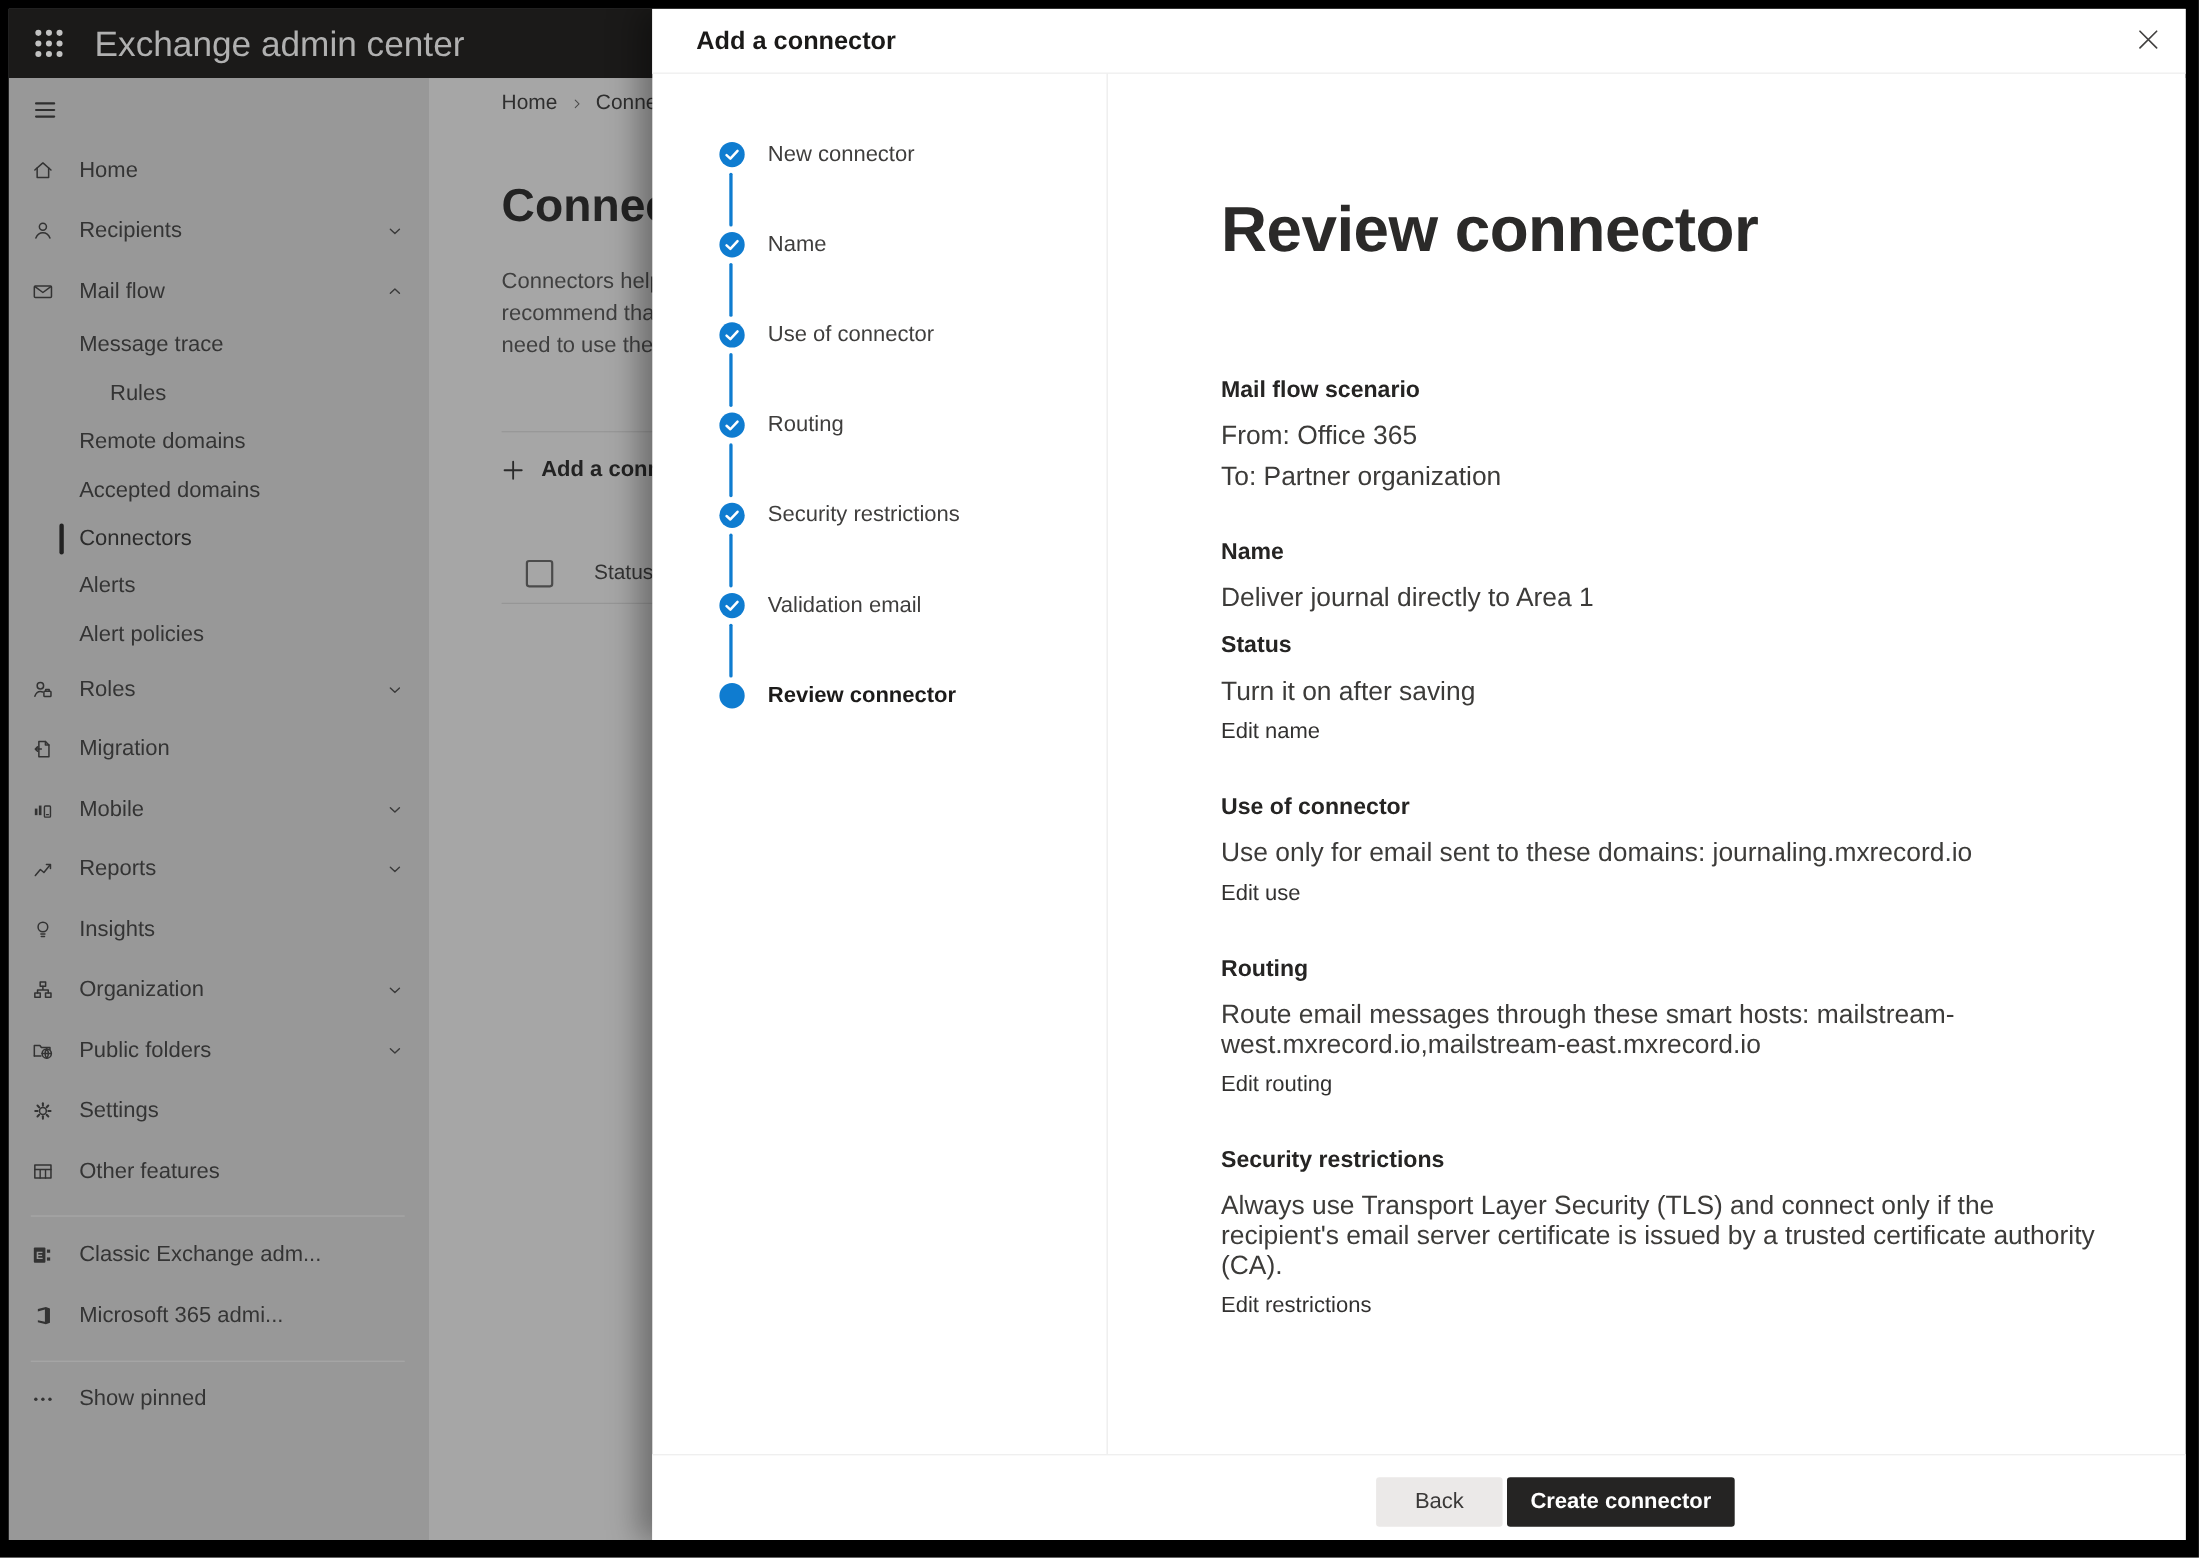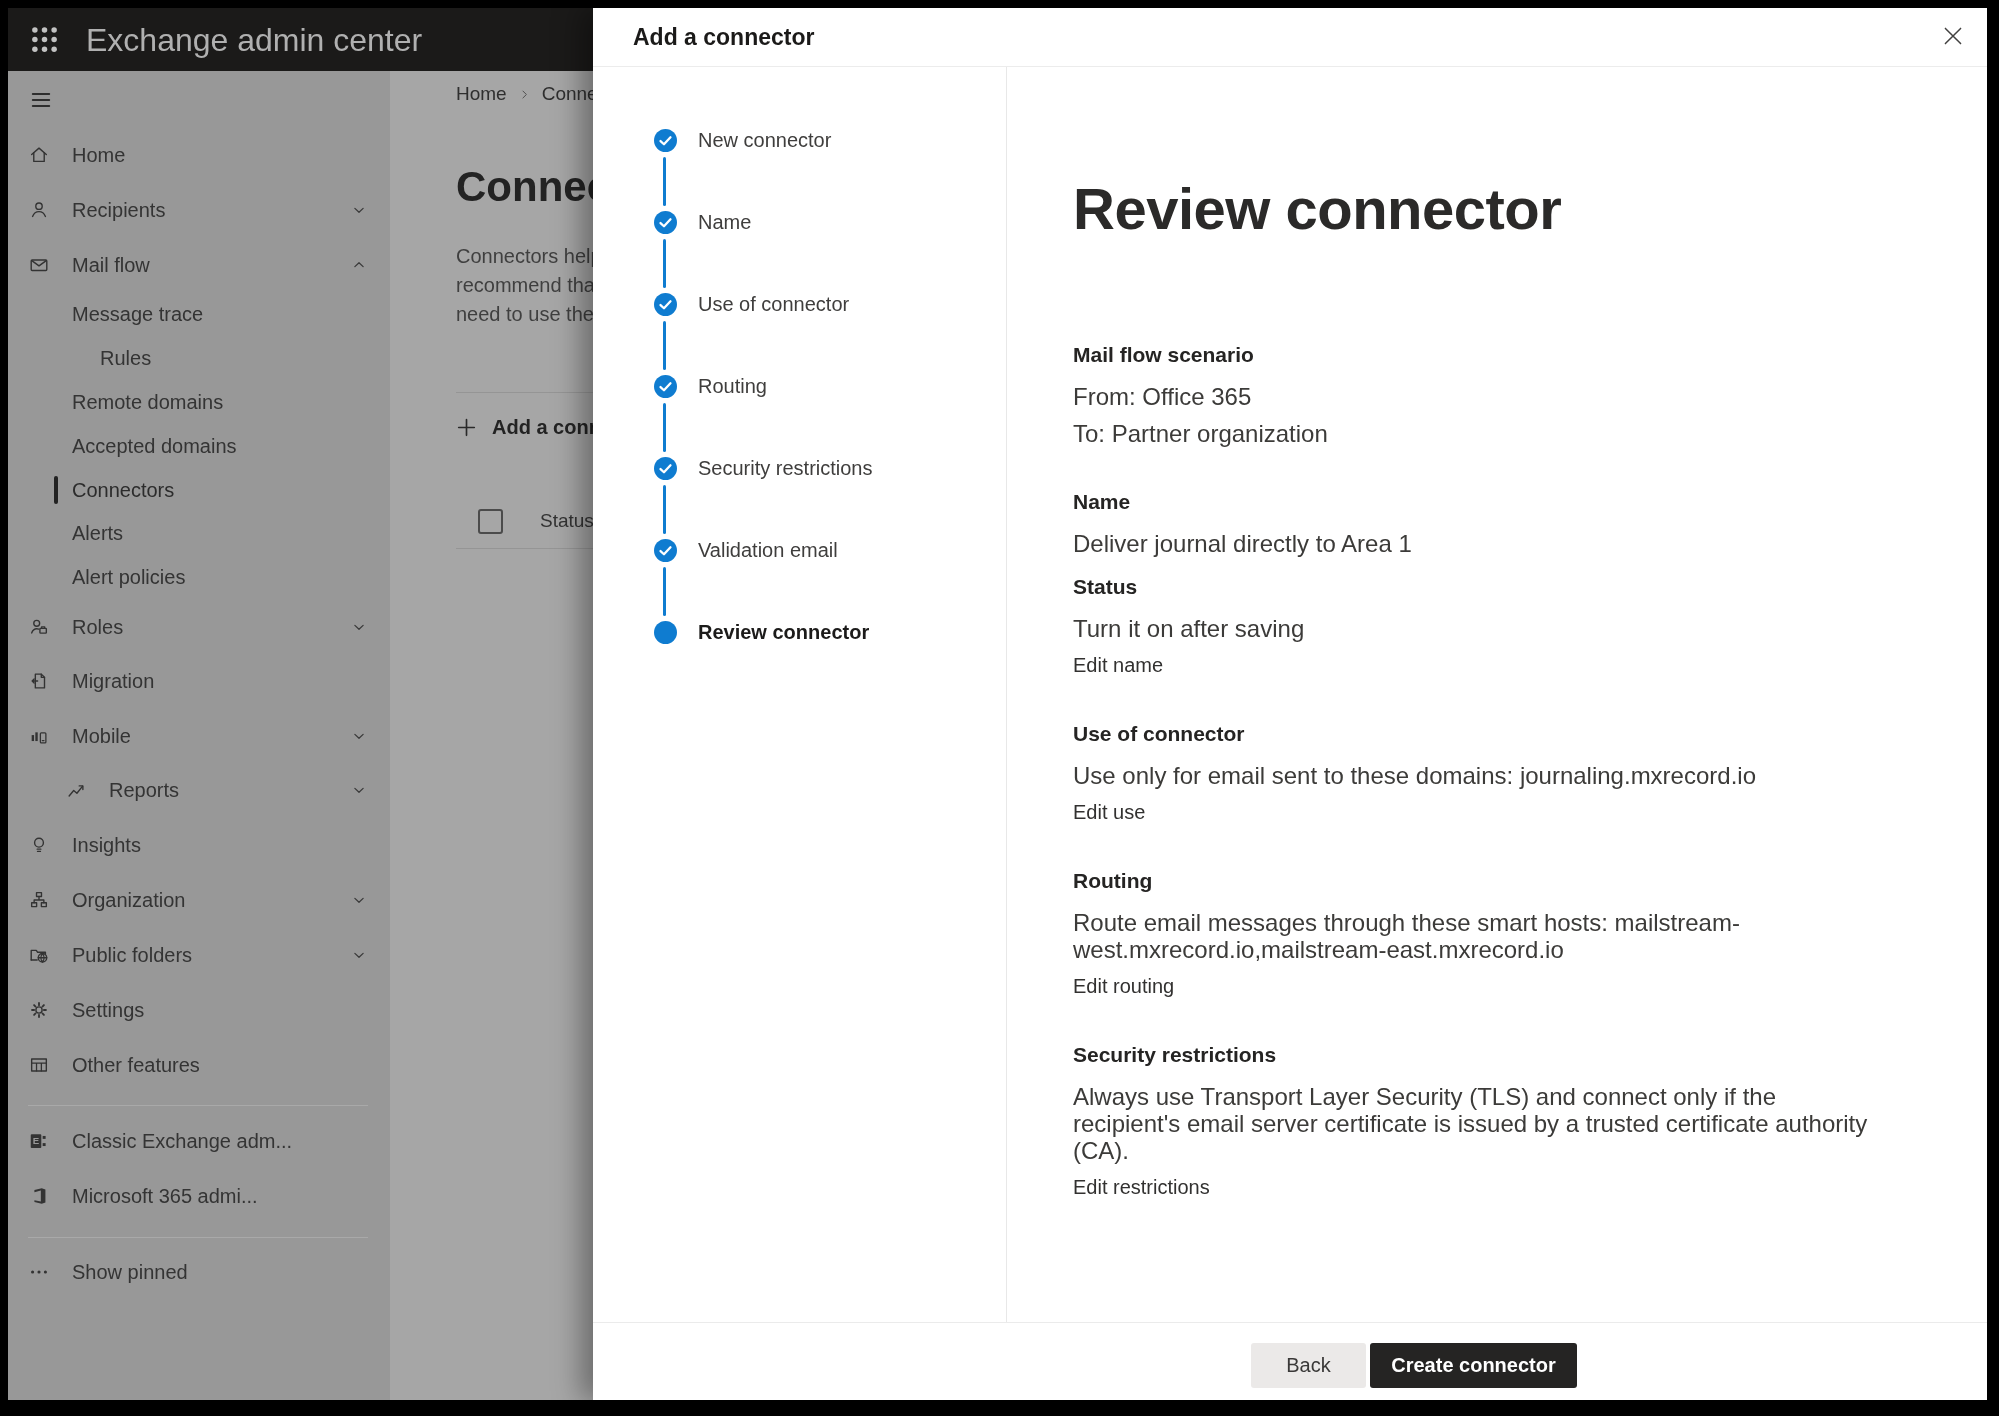--- a/index.html
+++ b/index.html
@@ -41,21 +41,21 @@
   .add-btn .plus{width:25px;height:25px;color:#2a2a2a;}
   .add-btn .add-label{font-size:20px;font-weight:700;white-space:nowrap;}
   .bg-checkbox{position:absolute;left:88px;top:438px;width:21px;height:21px;border:2px solid #4b4b4b;border-radius:3px;background:transparent;cursor:pointer;}
   .status-col{position:absolute;left:150px;top:439px;font-size:19px;color:#333;line-height:22px;}
 
   
   .modal{position:absolute;left:585px;top:0;width:1394px;height:1392px;background:#fff;box-shadow:-12px 0 26px rgba(0,0,0,0.35);}
   .modal-header{position:absolute;left:0;top:0;right:0;height:58px;border-bottom:1px solid #ececec;background:#fff;}
   .modal-title{position:absolute;left:40px;top:50%;transform:translateY(-50%);margin:0;font-size:23px;font-weight:700;color:#1b1a19;white-space:nowrap;}
   .close-btn{position:absolute;right:20px;top:14px;width:28px;height:28px;color:#424140;background:none;border:none;padding:0;cursor:pointer;}
-  .modal-body{position:absolute;top:59px;left:0;right:0;bottom:77px;display:flex;}
+  .modal-body{position:absolute;top:59px;left:0;right:0;bottom:77px;display:flex;gap:37px;}
   .stepper-col{width:413px;flex:0 0 413px;border-right:1px solid #e8e8e8;position:relative;}
   .step-marker{position:absolute;left:61px;width:23px;height:23px;border-radius:50%;background:var(--accent,#0f7cd0);}
   .step-marker .chk{position:absolute;inset:0;}
   .step-line{position:absolute;left:70px;width:3px;background:var(--accent,#0f7cd0);border-radius:2px;}
   .step-label{position:absolute;left:105px;font-size:20px;line-height:26px;color:#3f3e3d;white-space:nowrap;cursor:pointer;}
   .step-label.current{font-weight:700;color:#1c1b1a;}
   .content-col{flex:1;padding:110px 0 0 66px;overflow:hidden;}
   .review-heading{margin:0 0 100px 0;font-size:58px;line-height:64px;font-weight:700;color:#2b2a29;letter-spacing:-0.5px;}
   .sections{width:800px;}
   .sec-heading{font-size:21px;font-weight:700;color:#252423;line-height:27px;margin:41px 0 15px 0;}
@@ -195,21 +195,21 @@
             <path d="M15.6 17 h1.8" stroke-width="1.4"></path>
           </svg>
         </span>
         <span class="sb-label">Mobile</span>
         <span class="sb-chev">
           <svg viewBox="0 0 24 24" fill="none" stroke="currentColor" stroke-width="1.5" stroke-linecap="round" stroke-linejoin="round">
             <path d="M6.5 9.8 L12 15 L17.5 9.8" stroke-width="1.7"></path>
           </svg>
         </span>
       </div>
-      <div class="sb-item top" style="top: 697px; margin-left: 37px;">
+      <div class="sb-item top" style="top: 697px;">
         <span class="sb-icon">
           <svg viewBox="0 0 24 24" fill="none" stroke="currentColor" stroke-width="1.5" stroke-linecap="round" stroke-linejoin="round">
             <path d="M4.5 18.5 L9.5 12.5 L13 15.5 L19 8"></path>
             <path d="M15.5 7.5 H19.5 V11.5"></path>
           </svg>
         </span>
         <span class="sb-label">Reports</span>
         <span class="sb-chev">
           <svg viewBox="0 0 24 24" fill="none" stroke="currentColor" stroke-width="1.5" stroke-linecap="round" stroke-linejoin="round">
             <path d="M6.5 9.8 L12 15 L17.5 9.8" stroke-width="1.7"></path>

